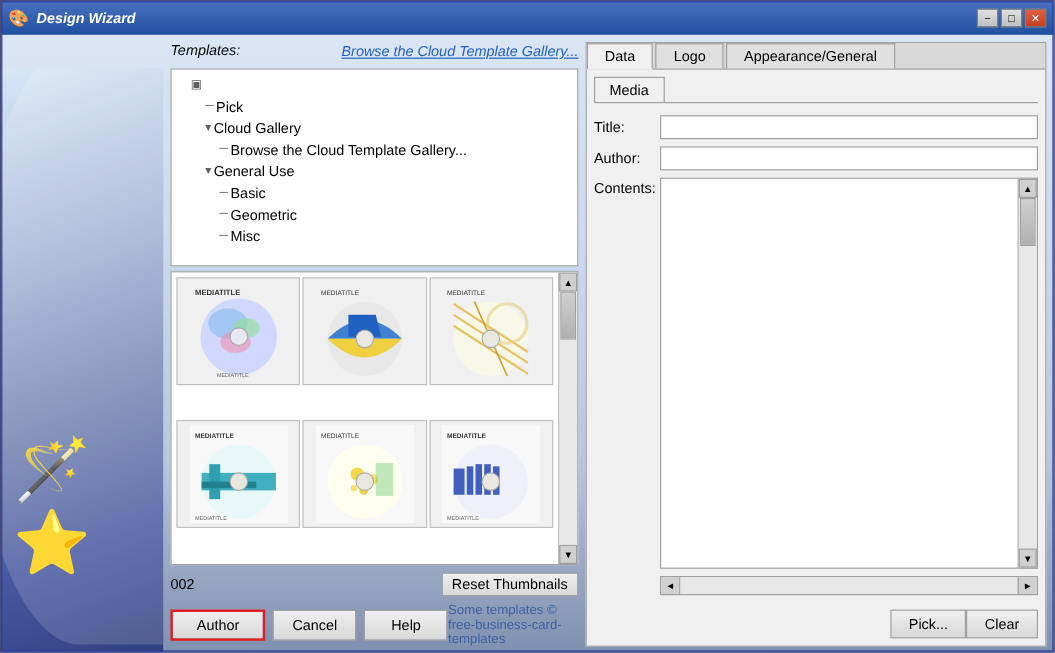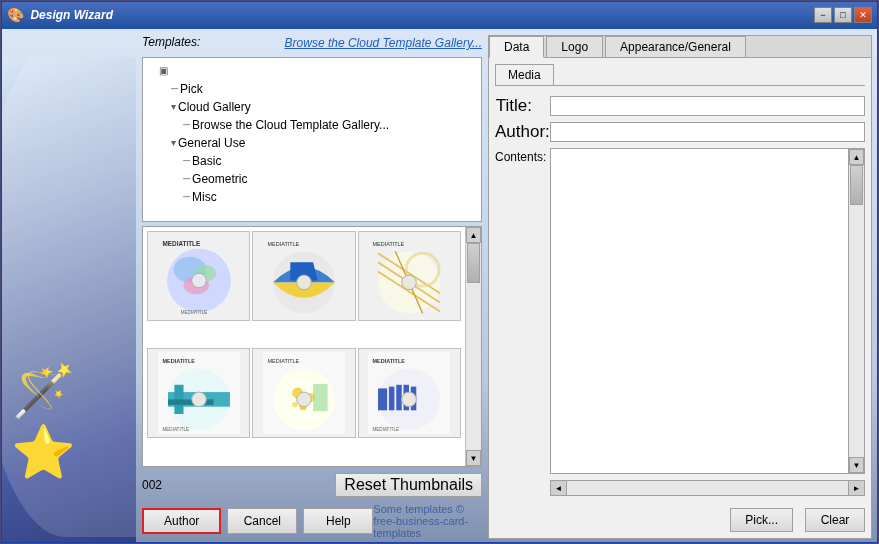--- a/index.html
+++ b/index.html
@@ -156,21 +156,21 @@
     }
     .page-num {
       font-size: 12px;
       color: #000;
     }
     .reset-btn {
       background: linear-gradient(to bottom, #f0f0f0, #d8d8d8);
       border: 1px solid #a0a0a0;
       padding: 2px 8px;
       cursor: pointer;
-      font-size: 16px;
+      font-size: 12px;
     }
     .bottom-left-buttons { display: flex; gap: 6px; }
     .btn-finish {
       background: linear-gradient(to bottom, #f0f0f0, #d8d8d8);
       border: 2px solid #e02020;
       padding: 4px 20px;
       cursor: pointer;
       font-size: 12px;
       min-width: 70px;
     }
@@ -236,23 +236,23 @@
       border-bottom: 1px solid #a0a0a0;
       margin-bottom: 6px;
     }
     .form-row {
       display: flex;
       align-items: center;
       margin-bottom: 6px;
     }
     .form-label {
       width: 55px;
-      text-align: right;
+      text-align: left;
       padding-right: 18px;
-      font-size: 17px;
+      font-size: 12px;
     }
     .form-input {
       flex: 1;
       height: 20px;
       border: 1px solid #a0a0a0;
       background: white;
       padding: 0 2px;
       font-size: 12px;
     }
     .contents-area {
@@ -287,21 +287,21 @@
       background: #e0e0e0;
       border: 1px solid #a0a0a0;
       border-left: none;
       display: flex;
       flex-direction: column;
     }
     
     .right-bottom-buttons {
       display: flex;
       justify-content: flex-end;
-      gap: 12px;
+      gap: 0;
       margin-top: 6px;
     }
     .btn-pick, .btn-clear {
       background: linear-gradient(to bottom, #f0f0f0, #d8d8d8);
       border: 1px solid #a0a0a0;
       padding: 4px 14px;
       cursor: pointer;
       font-size: 12px;
       min-width: 60px;
     }

